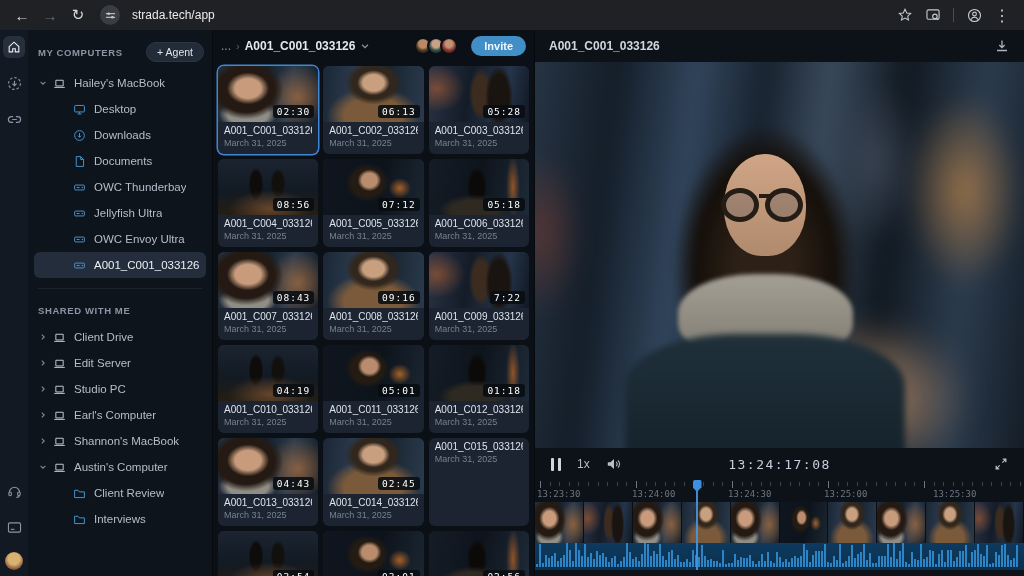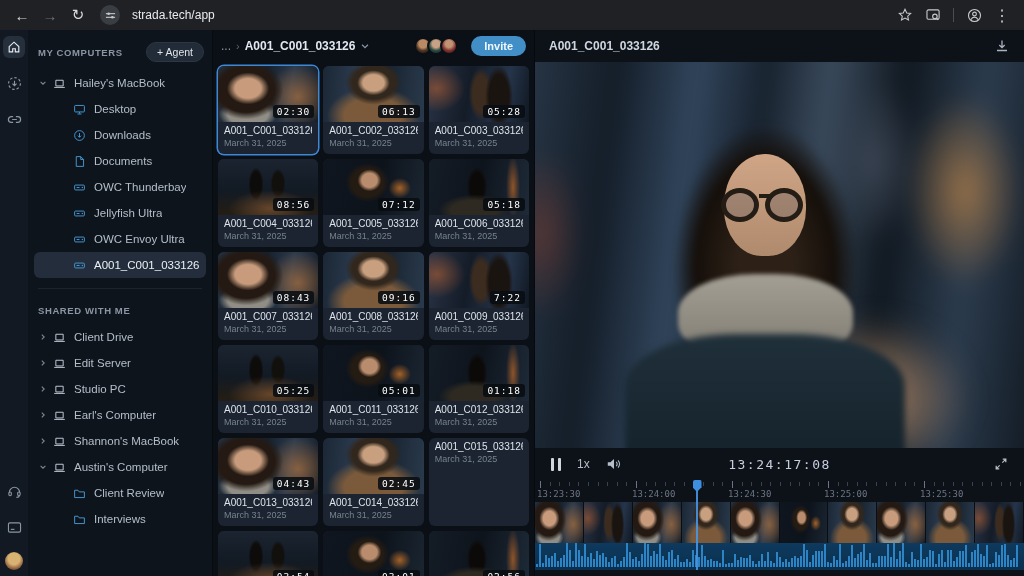--- a/index.html
+++ b/index.html
@@ -546,21 +546,21 @@
             <div class="thumb art-2">
               <span class="dur">7:22</span>
             </div>
             <div class="meta">
               <div class="c-name">A001_C009_033126</div>
               <div class="c-date">March 31, 2025</div>
             </div>
           </div>
           <div class="card">
             <div class="thumb art-3">
-              <span class="dur">05:25</span>
+              <span class="dur">04:19</span>
             </div>
             <div class="meta">
               <div class="c-name">A001_C010_033126</div>
               <div class="c-date">March 31, 2025</div>
             </div>
           </div>
           <div class="card">
             <div class="thumb art-4">
               <span class="dur">05:01</span>
             </div>
@@ -704,21 +704,21 @@
             <span class="tick" style="left: 302.6px;"></span>
             <span class="tick" style="left: 312.2px;"></span>
             <span class="tick" style="left: 321.8px;"></span>
             <span class="tick" style="left: 331.4px;"></span>
             <span class="tick" style="left: 341px;"></span>
             <span class="tick" style="left: 350.6px;"></span>
             <span class="tick" style="left: 360.2px;"></span>
             <span class="tick" style="left: 369.8px;"></span>
             <span class="tick" style="left: 379.4px;"></span>
             <span class="tick major" style="left: 389px;"></span>
-            <span class="r-label mono" style="left: 385px;">13:25:30</span>
+            <span class="r-label mono" style="left: 398px;">13:25:30</span>
             <span class="tick" style="left: 398.6px;"></span>
             <span class="tick" style="left: 408.2px;"></span>
             <span class="tick" style="left: 417.8px;"></span>
             <span class="tick" style="left: 427.4px;"></span>
             <span class="tick" style="left: 437px;"></span>
             <span class="tick" style="left: 446.6px;"></span>
             <span class="tick" style="left: 456.2px;"></span>
             <span class="tick" style="left: 465.8px;"></span>
             <span class="tick" style="left: 475.4px;"></span>
             <span class="tick" style="left: 485px;"></span>

